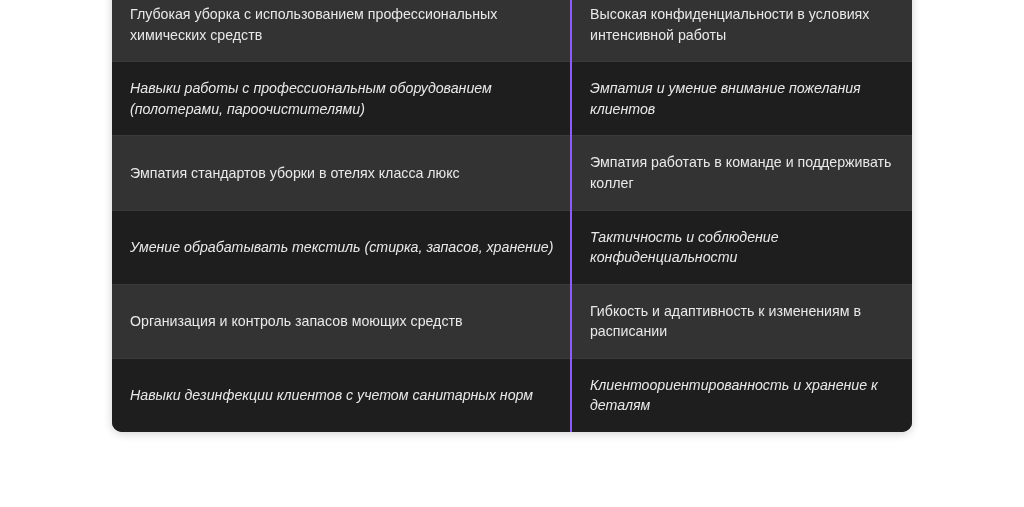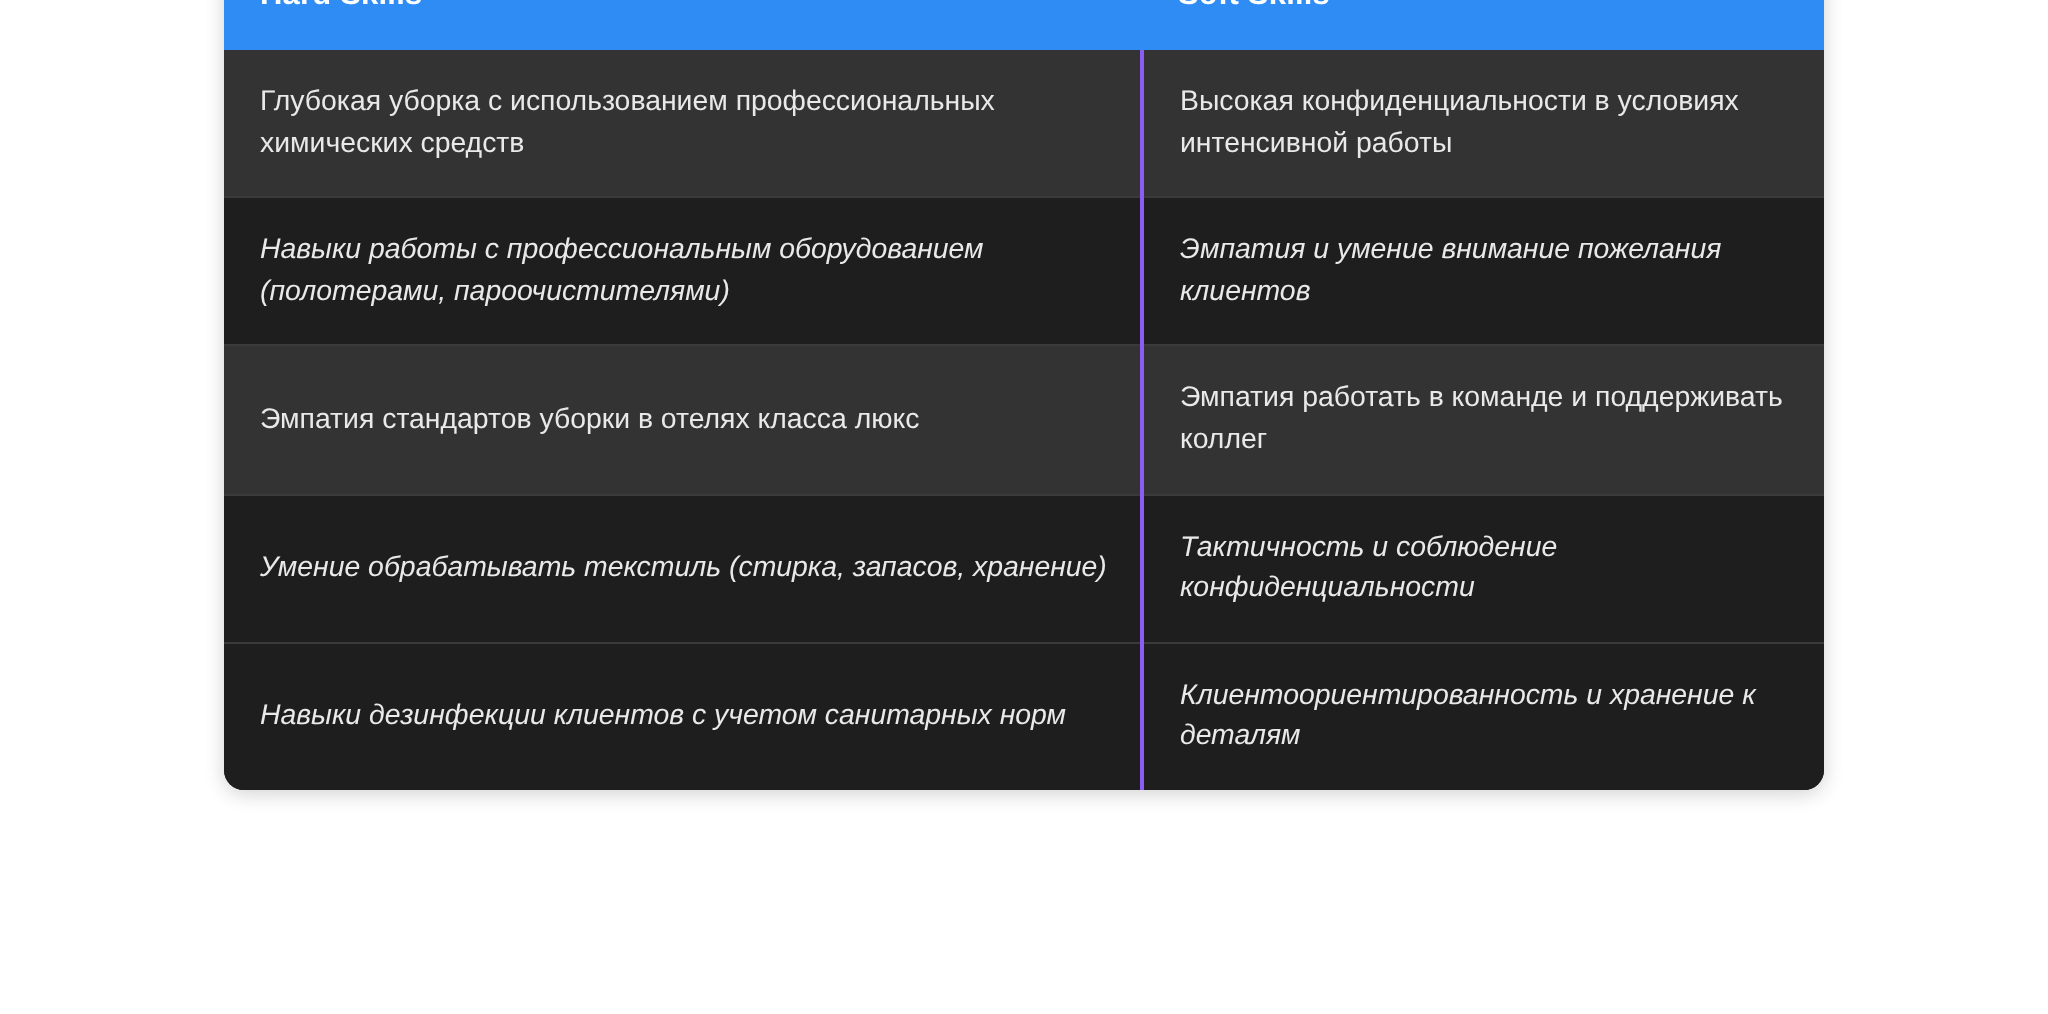--- a/index.html
+++ b/index.html
@@ -79,20 +79,24 @@
           <td class="cell-right">Эмпатия и умение внимание пожелания клиентов</td>
         </tr>
         <tr class="row-even">
           <td class="cell-left">Эмпатия стандартов уборки в отелях класса люкс</td>
           <td class="cell-right">Эмпатия работать в команде и поддерживать коллег</td>
         </tr>
         <tr class="row-odd">
           <td class="cell-left">Умение обрабатывать текстиль (стирка, запасов, хранение)</td>
           <td class="cell-right">Тактичность и соблюдение конфиденциальности</td>
         </tr>
+        <tr class="row-even">
+          <td class="cell-left">Организация и контроль запасов моющих средств</td>
+          <td class="cell-right">Гибкость и адаптивность к изменениям в расписании</td>
+        </tr>
         <tr class="row-odd">
           <td class="cell-left">Навыки дезинфекции клиентов с учетом санитарных норм</td>
           <td class="cell-right">Клиентоориентированность и хранение к деталям</td>
         </tr>
       </tbody>
     </table>
   </div>
 </div>
 
 </body></html>

